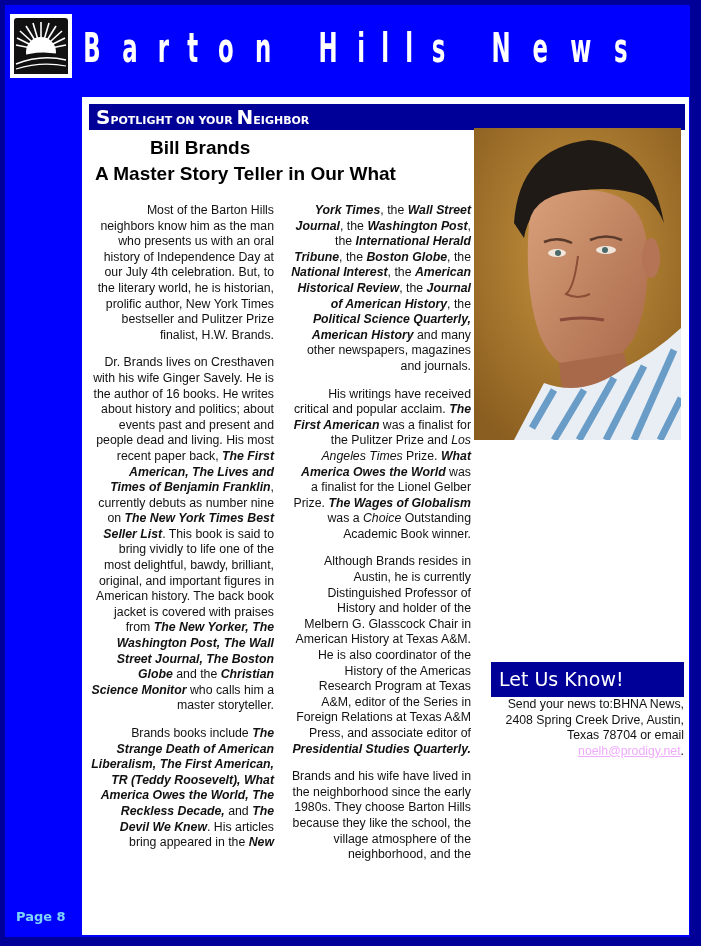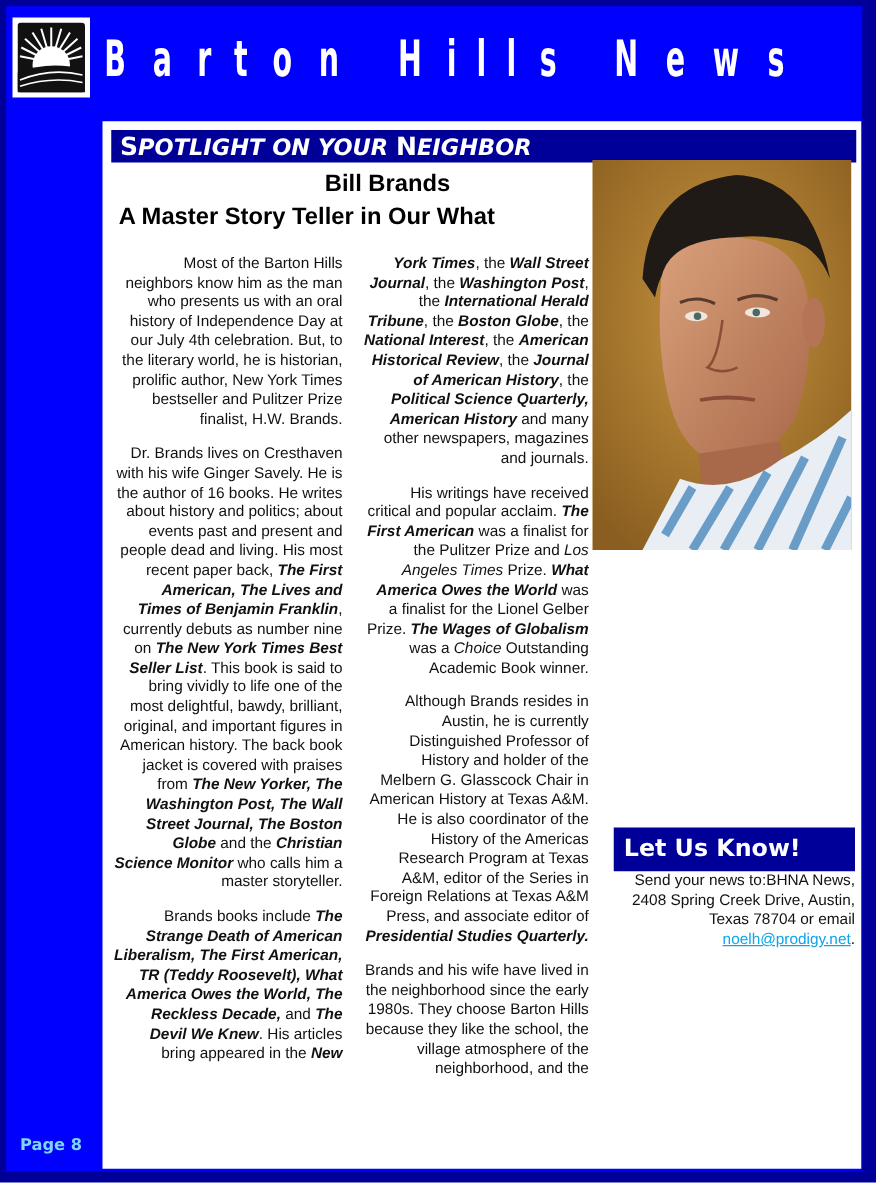--- a/index.html
+++ b/index.html
@@ -39,25 +39,25 @@
     position: absolute; left: 82px; top: 97px; width: 607px; height: 838px;
     background: #ffffff;
   }
   .spotlight-banner {
     position: absolute; left: 89px; top: 104px; width: 596px; height: 26px;
     background: #000099; color: #ffffff;
     font-family: "DejaVu Sans", sans-serif; font-weight: bold;
     padding-left: 7px; line-height: 26px; white-space: nowrap;
   }
   .spotlight-banner .big { font-size: 20px; }
-  .spotlight-banner .small { font-size: 18px; font-style: italic; }
+  .spotlight-banner .small { font-size: 11px; }
 
   .headline-name {
     position: absolute; left: 90px; top: 137px; width: 380px;
-    text-align: center; font-weight: bold; font-size: 19px; color: #000;
+    text-align: left; font-weight: bold; font-size: 19px; color: #000;
     padding-left: 60px;
   }
   .headline-sub {
     position: absolute; left: 95px; top: 163px; width: 380px;
     font-weight: bold; font-size: 19px; color: #000; white-space: nowrap;
   }
 
   .photo {
     position: absolute; left: 474px; top: 128px; width: 207px; height: 312px;
     overflow: hidden; background: #a87a2a;
@@ -69,25 +69,25 @@
   }
   .col p { margin-bottom: 12px; text-align: right; }
   .col b i, .col i b, .bi { font-weight: bold; font-style: italic; }
   .col1 { left: 91px; top: 203px; width: 183px; }
   .col2 { left: 291px; top: 203px; width: 180px; }
   .col3 { left: 491px; top: 460px; width: 190px; }
 
   .letus-banner {
     position: absolute; left: 491px; top: 662px; width: 193px; height: 35px;
     background: #000099; color: #ffffff;
-    font-family: "DejaVu Sans", sans-serif; font-weight: bold; font-size: 19px;
+    font-family: "DejaVu Sans", sans-serif; font-weight: normal; font-size: 19px;
     line-height: 35px; padding-left: 8px;
   }
   .col4 { left: 491px; top: 697px; width: 193px; }
-  .email-link { color: #0ea5e9; text-decoration: underline; }
+  .email-link { color: #f0abfc; text-decoration: underline; }
 
   .page-label {
     position: absolute; left: 16px; top: 909px; color: #7dd3fc;
     font-family: "DejaVu Sans", sans-serif; font-weight: bold; font-size: 13px;
   }
 </style>
 </head>
 <body>
 
 <div class="page">

